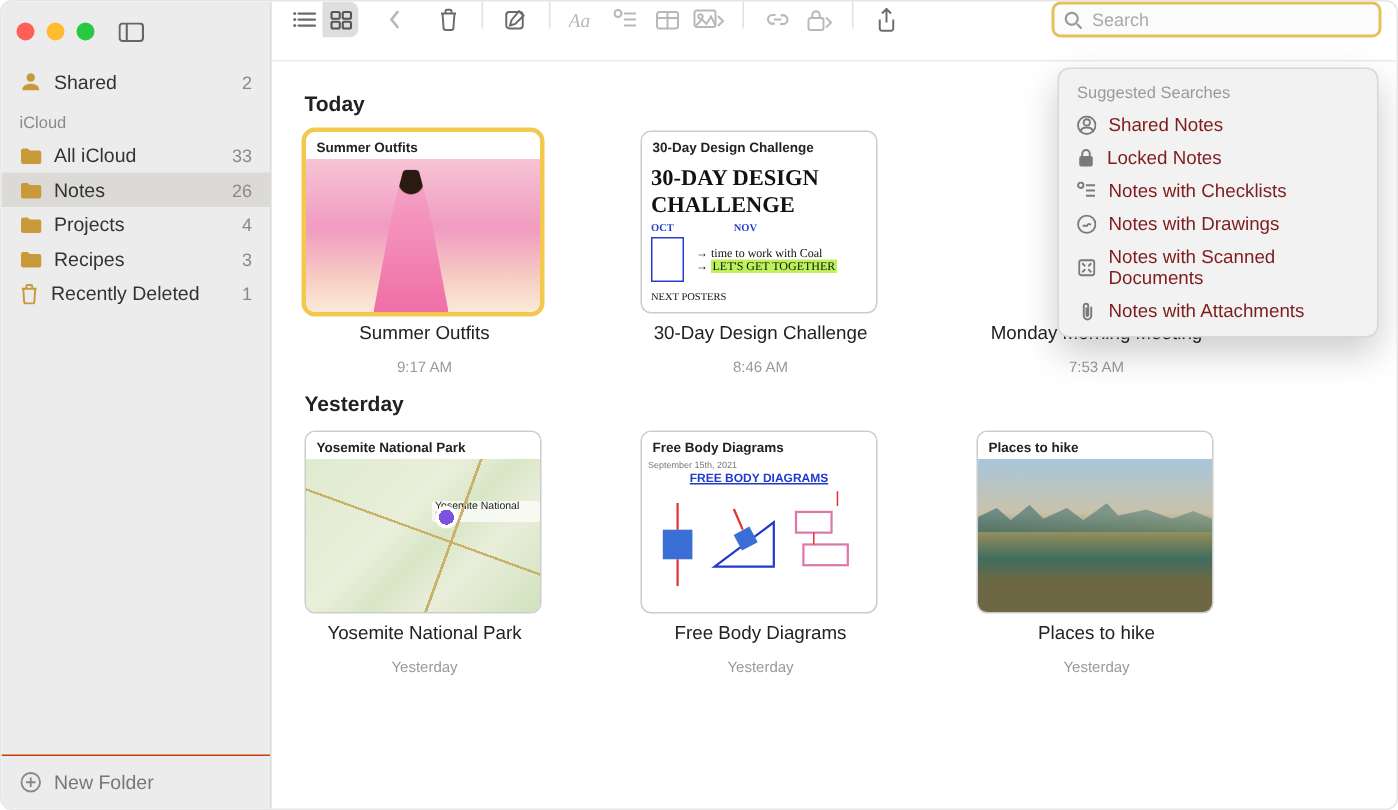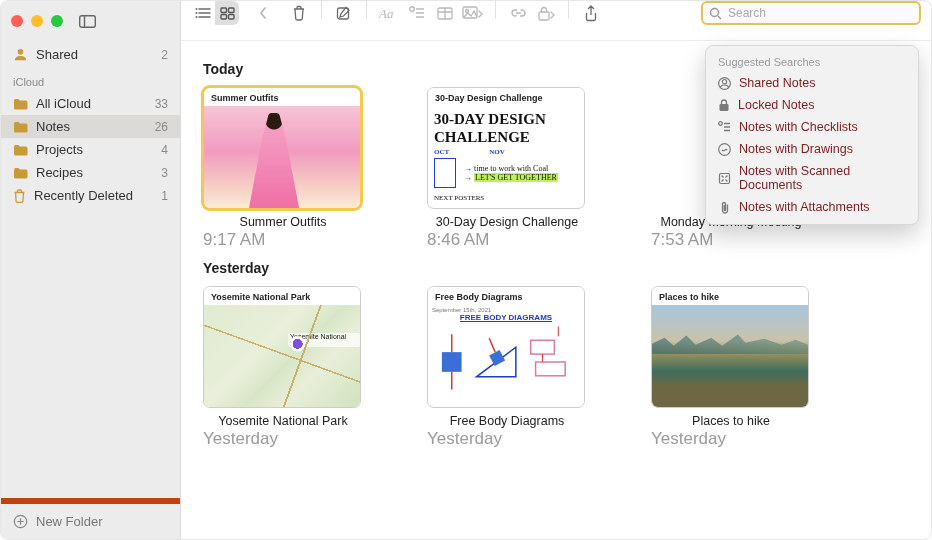--- a/index.html
+++ b/index.html
@@ -11,21 +11,21 @@
   .traffic { display: flex; gap: 8px; }
   .traffic span { width: 12px; height: 12px; border-radius: 50%; display: inline-block; }
   .tl-close { background: #ff5f57; } .tl-min { background: #febc2e; } .tl-max { background: #28c840; }
   .tb-btn { width: 24px; height: 24px; display: flex; align-items: center; justify-content: center; color: #666; border-radius: 5px; }
   .sb-section { padding: 2px 0; }
   .sb-item { display: flex; align-items: center; padding: 4px 12px; gap: 8px; color: #333; }
   .sb-item .count { margin-left: auto; color: #8a8a8a; font-size: 12px; }
   .sb-item.shared svg, .sb-item .folder-icon { color: #c99a3a; }
   .sb-header { font-size: 11px; color: #8a8a8a; padding: 8px 12px 2px; }
   .sb-item.selected { background: #dcdad7; }
-  .sb-footer { margin-top: auto; padding: 10px 12px; display: flex; align-items: center; gap: 8px; color: #777; border-top: 6px solid #c2410c; }
+  .sb-footer { margin-top: auto; padding: 10px 12px; display: flex; align-items: center; gap: 8px; color: #777; border-top: 1px solid #c2410c; }
   
   .main { flex: 1; display: flex; flex-direction: column; position: relative; }
   .toolbar { height: 40px; border-bottom: 1px solid #ececec; display: flex; align-items: flex-start; padding: 0 10px; gap: 4px; }
   .toolbar .sep { width: 1px; height: 18px; background: #e1e1e1; margin: 0 6px; }
   .toolbar .spacer { flex: 0 0 4px; }
   .seg { display: flex; border-radius: 6px; overflow: hidden; }
   .seg .tb-btn { border-radius: 0; }
   .seg .tb-btn.active { background: #dedede; }
   .search { margin-left: auto; position: relative; flex: 1; max-width: 220px; }
   .search-field { display: flex; align-items: center; height: 24px; border: 2px solid #e4c25a; border-radius: 6px; background: #fbfbfb; padding: 0 6px; gap: 6px; }
@@ -34,21 +34,21 @@
   
   .content { flex: 1; overflow: auto; padding: 10px 22px 20px; }
   .group-title { font-weight: 600; font-size: 14px; margin: 10px 0 10px; }
   .grid { display: flex; gap: 64px; flex-wrap: wrap; }
   .card { width: 160px; }
   .thumb { width: 158px; height: 122px; border: 1px solid #ccc; border-radius: 7px; overflow: hidden; background: #fff; position: relative; }
   .thumb.selected { outline: 3px solid #f2c94c; outline-offset: -1px; }
   .thumb-title { font-size: 9px; font-weight: 700; padding: 5px 7px 3px; color: #222; background: #fff; position: relative; z-index: 2; }
   .thumb-body { position: absolute; inset: 18px 0 0 0; }
   .card-title { text-align: center; font-size: 12.5px; margin-top: 6px; color: #222; }
-  .card-sub { font-size: 17px; color: #9a9a9a; margin-top: 1px; }
+  .card-sub { text-align: center; font-size: 10px; color: #9a9a9a; margin-top: 11px; }
   
   .popover { position: absolute; top: 44px; right: 12px; width: 214px; background: #f2f2f3; border: 1px solid #d7d7d7; border-radius: 8px; box-shadow: 0 10px 24px rgba(0,0,0,.20); padding: 6px 0 6px; z-index: 10; }
   .pop-header { font-size: 11px; color: #9a9a9a; padding: 4px 12px 4px; }
   .pop-item { display: flex; align-items: center; gap: 8px; padding: 4px 12px; color: #7f1d1d; font-size: 12.5px; }
   .pop-item svg { color: #7a7a7a; }
   
   .pink-bg { background: linear-gradient(180deg,#f7c4d4 0%, #f19bc0 45%, #f7d0c4 80%, #fbead9 100%); }
   .dress { position:absolute; left:45px; bottom:0; width:50px; height:95px; background: radial-gradient(circle at 25px 8px,#2b1a0f 0 8px,transparent 9px), linear-gradient(180deg,#f6a6c8,#ef6fa6); clip-path: polygon(40% 0,60% 0,75% 30%,100% 100%,0 100%,25% 30%);}
   .doodle { position:absolute; inset:4px 6px; font-family: 'Comic Sans MS', cursive; font-size:8px; line-height:1.2; color:#111;}
   .doodle .big { font-weight:700; font-size:15px; }

